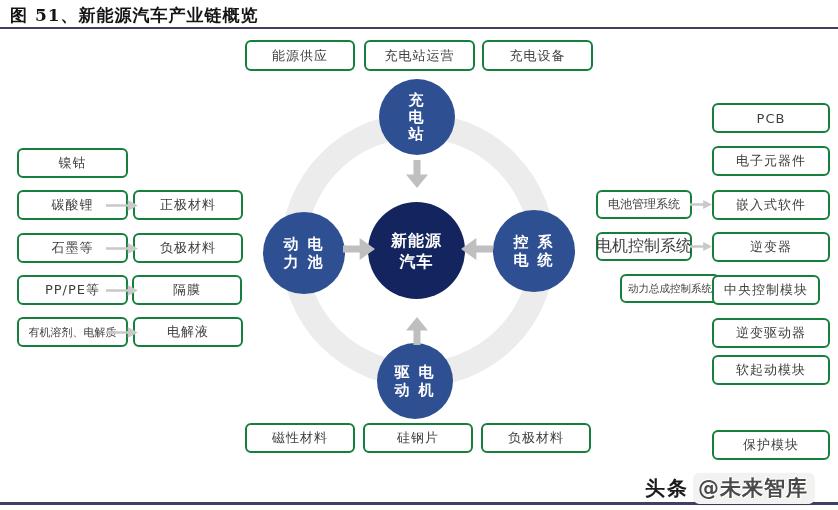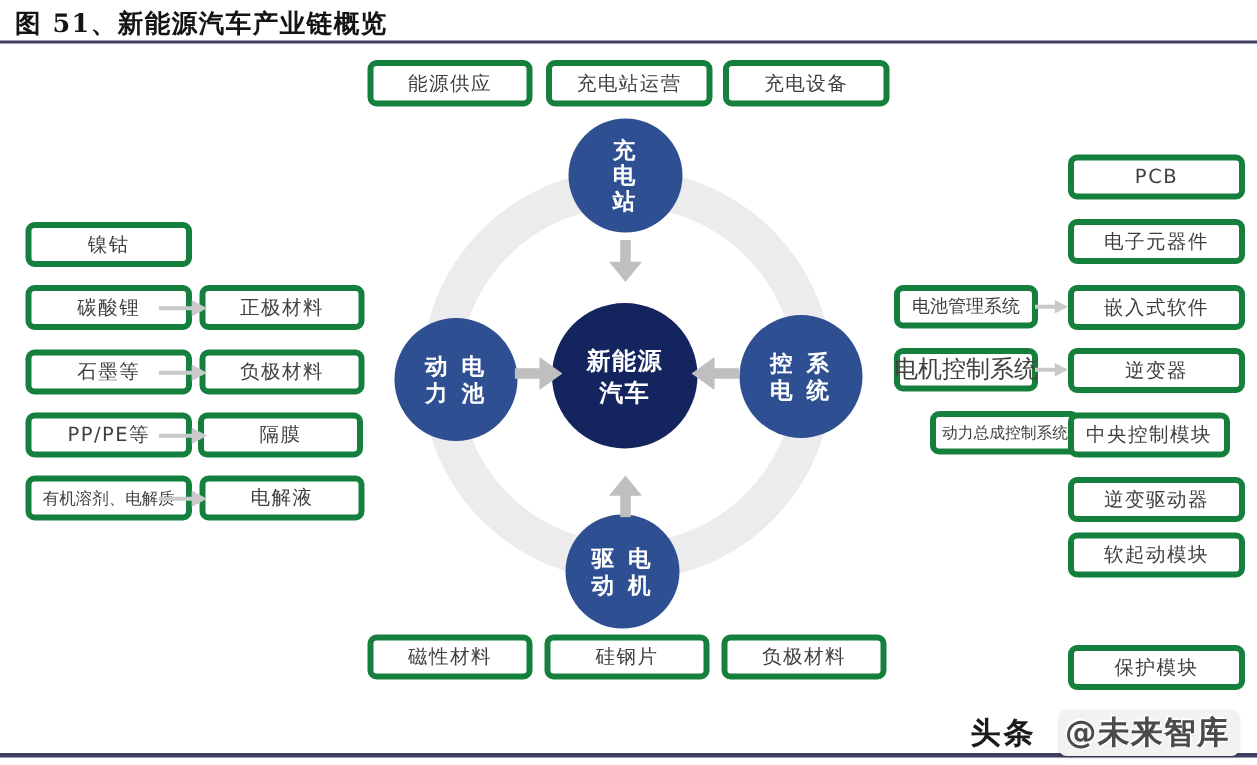--- a/index.html
+++ b/index.html
@@ -11,21 +11,21 @@
     position: absolute; left: 10px; top: 4px;
     font-family: "DejaVu Serif", serif;
     font-size: 17px; font-weight: bold; color: #141414; letter-spacing: 1px;
   }
   .hline { position: absolute; left: 0; width: 838px; background: #3f3f63; }
   .hline.top { top: 27px; height: 2px; }
   .hline.bottom { top: 502px; height: 3px; }
 
   .box {
     position: absolute; display: flex; align-items: center; justify-content: center;
-    background: #fff; border: 4px solid #15803d; border-radius: 6px;
+    background: #fff; border: 2px solid #15803d; border-radius: 6px;
     font-size: 13px; color: #3f3f3f; letter-spacing: 1px; z-index: 1;
     white-space: nowrap;
   }
   .box.small-text { font-size: 11px; letter-spacing: 0; }
   .box.tiny-text { font-size: 10.5px; letter-spacing: 0; }
 
   .ring {
     position: absolute; left: 281px; top: 113px; width: 274px; height: 274px;
     border: 25px solid #ececec; border-radius: 50%; z-index: 0;
   }
@@ -64,21 +64,21 @@
   .arrow.chain {
     width: 32px; height: 11px; background: #c9c9c9; z-index: 3;
     clip-path: polygon(0 38%, 68% 38%, 68% 0, 100% 50%, 68% 100%, 68% 62%, 0 62%);
   }
   .arrow.mini {
     width: 22px; height: 9px; background: #c9c9c9; z-index: 3;
     clip-path: polygon(0 36%, 60% 36%, 60% 0, 100% 50%, 60% 100%, 60% 64%, 0 64%);
   }
 
   .watermark {
-    position: absolute; right: 12px; top: 473px; display: flex; align-items: center; gap: 15px;
+    position: absolute; right: 24px; top: 473px; display: flex; align-items: center; gap: 5px;
     font-weight: bold; z-index: 4; justify-content: space-between;
   }
   .watermark .prefix { font-size: 20px; color: #1b1b1b; letter-spacing: 2px; }
   .watermark .handle {
     font-size: 21px; color: #4a4a4a; letter-spacing: 1px;
     background: #f2f2f0; border-radius: 5px; padding: 1px 6px 2px 4px;
     text-shadow: 1px 1px 0 #ffffff, -1px -1px 0 #ffffff;
     box-shadow: 0 1px 2px rgba(0,0,0,0.15);
   }
 </style>

